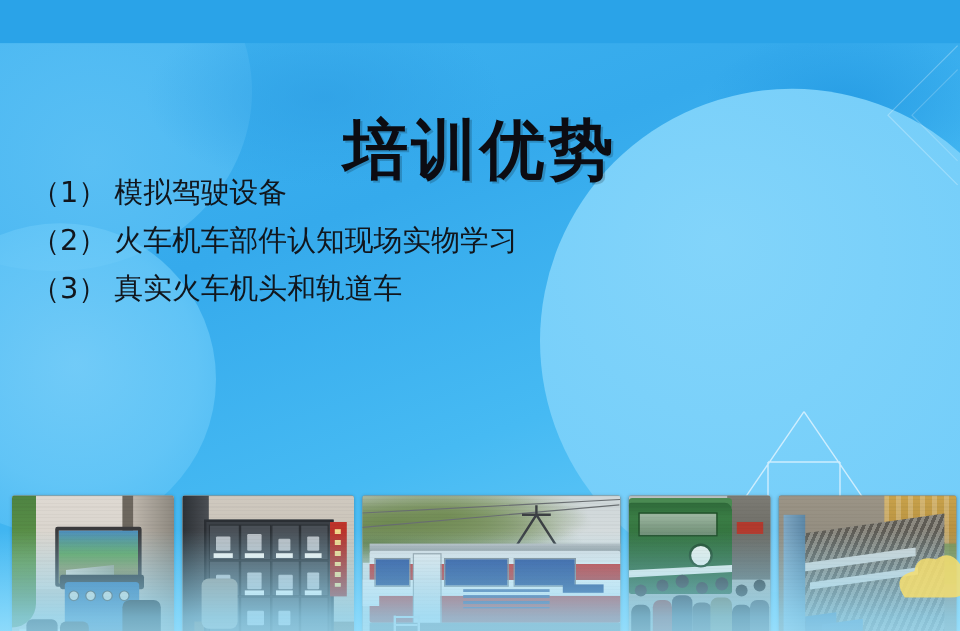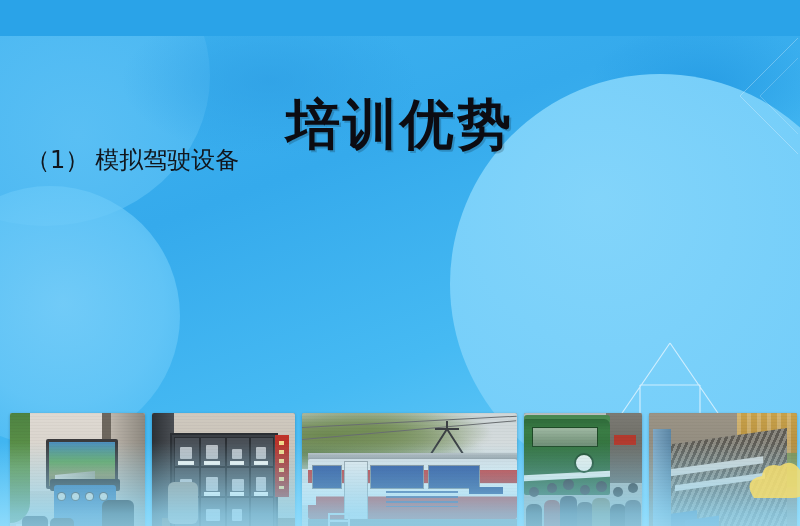--- a/index.html
+++ b/index.html
@@ -192,20 +192,26 @@
 
   <svg class="lineart" viewBox="0 0 120 85">
     <path d="M60 2 L8 78 M60 2 L112 78 M30 44 L30 84 M90 44 L90 84 M30 44 L90 44" fill="none" stroke="#eaf7ff" stroke-width="1.2"></path>
   </svg>
 
   <h1 class="title">培训优势</h1>
 
   <div class="body-block">
     <div class="li">
       <span class="num">（1）</span><span class="txt">模拟驾驶设备</span>
+    </div>
+    <div class="li">
+      <span class="num">（2）</span><span class="txt">火车机车部件认知现场实物学习</span>
+    </div>
+    <div class="li">
+      <span class="num">（3）</span><span class="txt">真实火车机头和轨道车</span>
     </div>
   </div>
 
   <div class="photos">
 
     <div class="photo p1">
       <div class="wall"></div>
         <div class="wallR"></div>
         <div class="doorstrip"></div>
       <div class="vine"></div>

